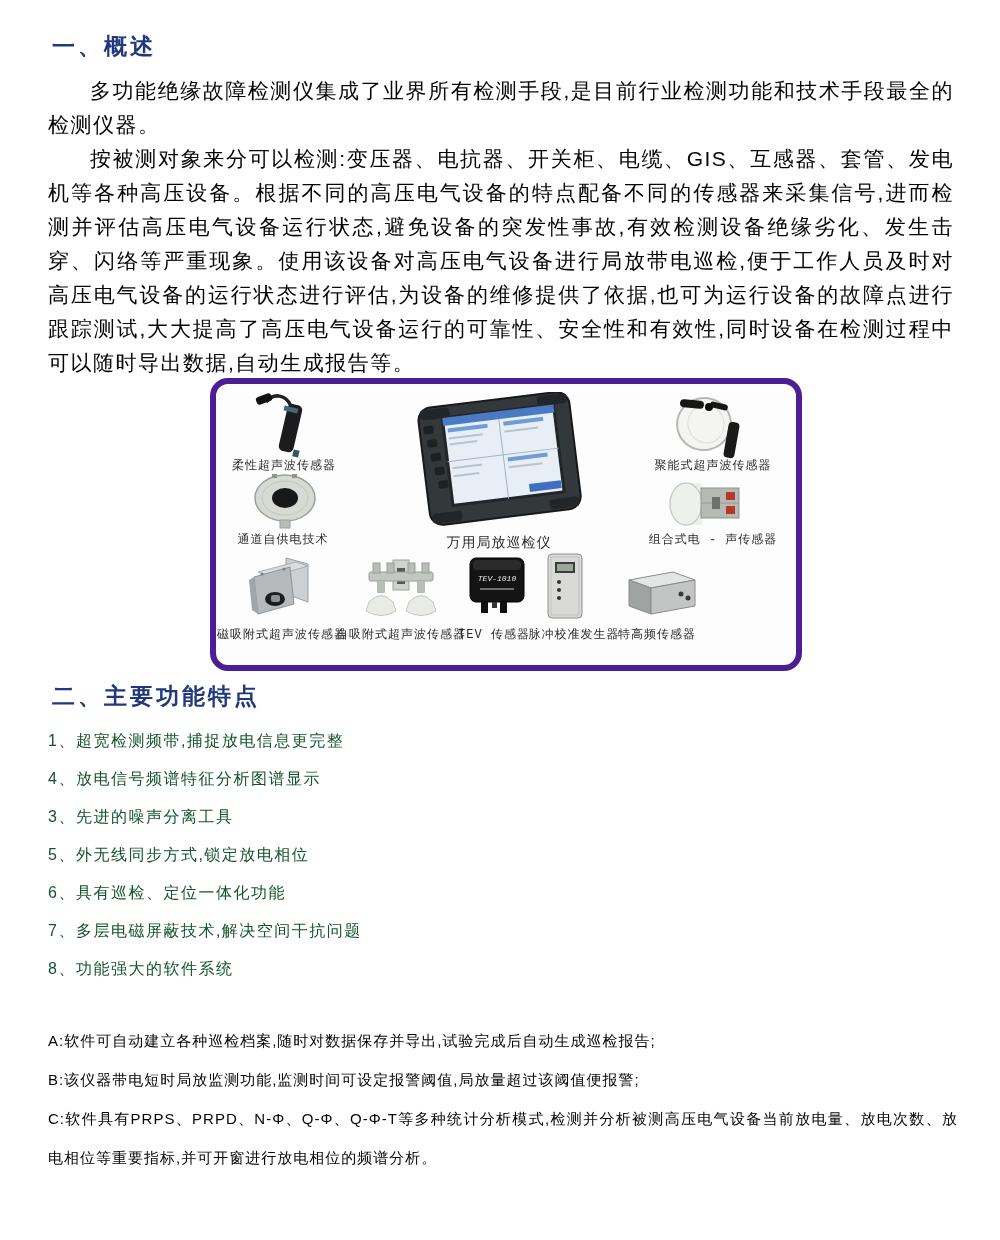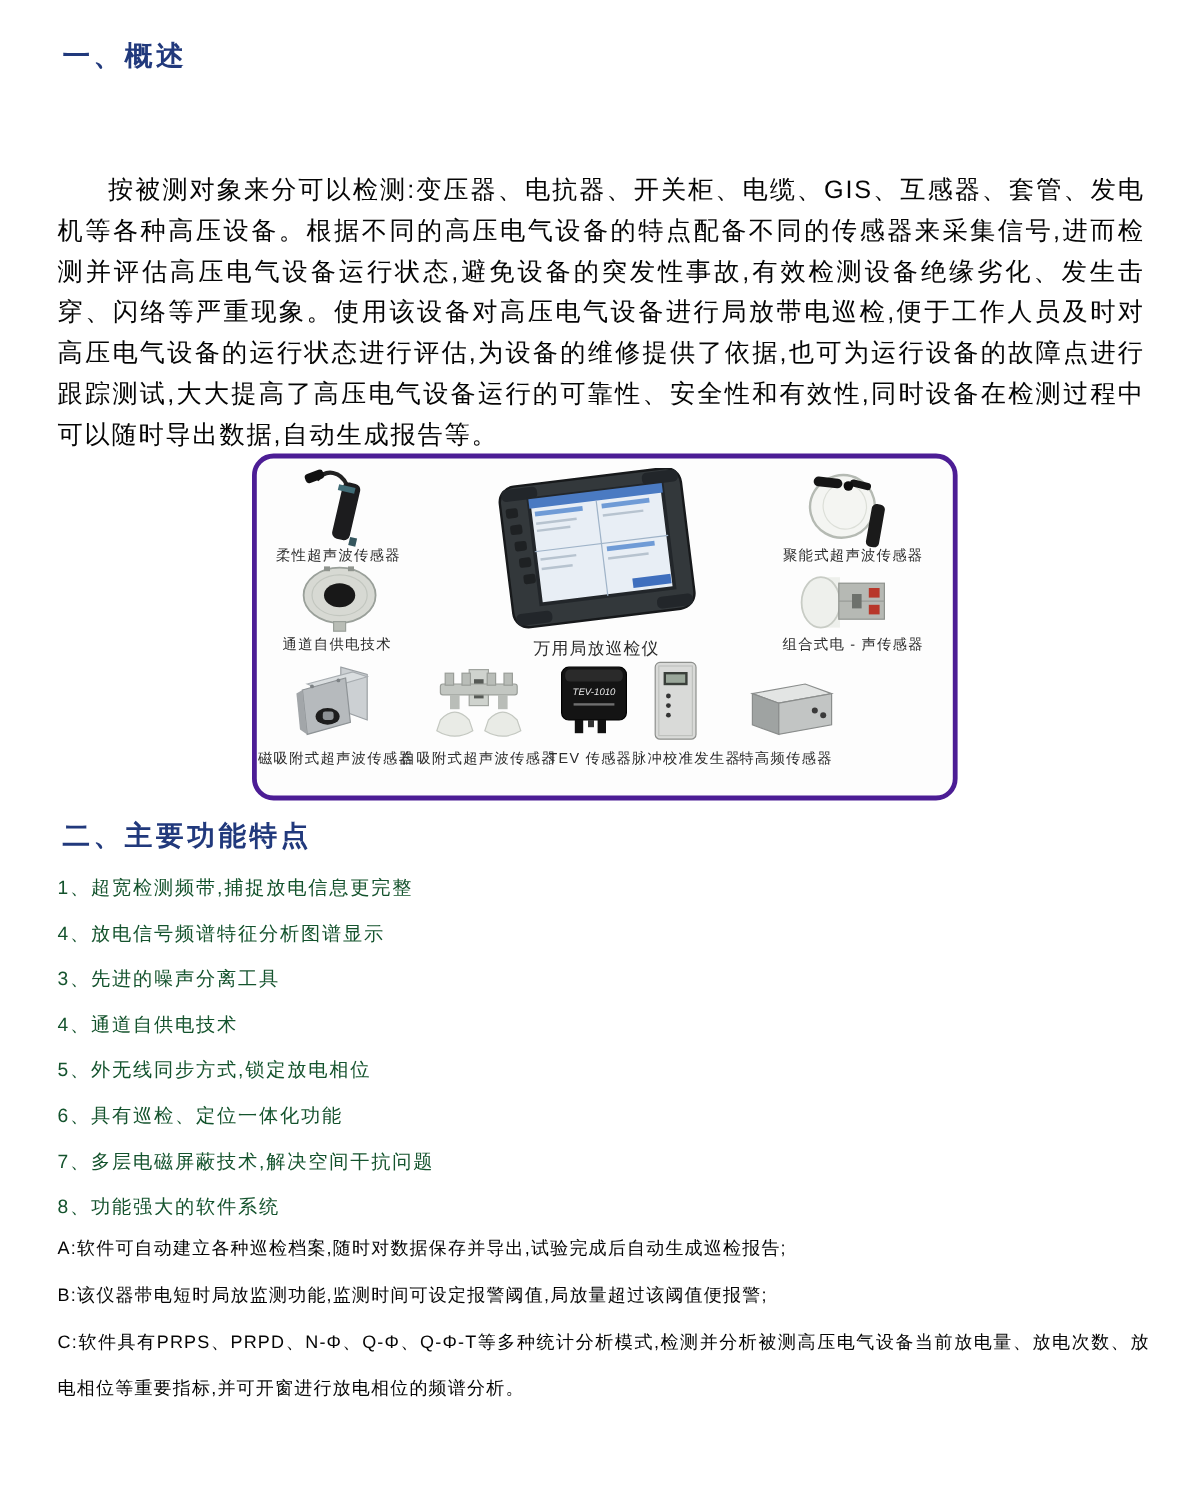--- a/index.html
+++ b/index.html
@@ -11,39 +11,40 @@
   #h1{top:31px;}
   #h2{top:681px;}
 
   .body-para{position:absolute;left:48px;width:906px;margin:0;font-size:21px;line-height:34px;
     letter-spacing:1.5px;text-align:justify;color:#050505;}
   .indent{text-indent:2em;}
   #para1{top:74px;}
   #para2{top:142px;}
 
   .figure{position:absolute;left:210px;top:378px;width:580px;height:281px;
-    border:4px solid #4c1d95;border-radius:18px;background:#fdfdfd;}
+    border:6px solid #4c1d95;border-radius:18px;background:#fdfdfd;font-family:Liberation Mono, monospace;}
   .fig-item{position:absolute;}
   .fig-label{position:absolute;transform:translateX(-50%);white-space:nowrap;
     font-size:12px;color:#2b2b2b;letter-spacing:1px;}
 
   .features{position:absolute;left:48px;top:722px;width:908px;}
   .feature-item{font-size:16px;line-height:38px;letter-spacing:1.5px;color:#14532d;}
 
   .notes{position:absolute;left:48px;top:1021px;width:910px;}
   .note-para{margin:0;font-size:15px;line-height:39px;letter-spacing:1px;
     text-align:justify;color:#050505;}
 </style>
 </head>
 <body>
 
 <div class="page">
 
   <h1 id="h1" class="sec-heading">一、概述</h1>
 
+  <p id="para1" class="body-para indent">多功能绝缘故障检测仪集成了业界所有检测手段,是目前行业检测功能和技术手段最全的检测仪器。</p>
   <p id="para2" class="body-para indent">按被测对象来分可以检测:变压器、电抗器、开关柜、电缆、GIS、互感器、套管、发电机等各种高压设备。根据不同的高压电气设备的特点配备不同的传感器来采集信号,进而检测并评估高压电气设备运行状态,避免设备的突发性事故,有效检测设备绝缘劣化、发生击穿、闪络等严重现象。使用该设备对高压电气设备进行局放带电巡检,便于工作人员及时对高压电气设备的运行状态进行评估,为设备的维修提供了依据,也可为运行设备的故障点进行跟踪测试,大大提高了高压电气设备运行的可靠性、安全性和有效性,同时设备在检测过程中可以随时导出数据,自动生成报告等。</p>
 
   <div class="figure">
 
     <svg class="fig-item" style="left:30px;top:6px;" width="72" height="70" viewBox="0 0 72 70">
       <path d="M20 12 C28 2 40 5 45 16" stroke="#222" stroke-width="3.5" fill="none"></path>
       <rect x="10" y="5" width="16" height="8" rx="3" transform="rotate(-20 18 9)" fill="#111"></rect>
       <rect x="37" y="14" width="15" height="48" rx="5" transform="rotate(13 44 38)" fill="#1c1c1e"></rect>
       <rect x="38" y="17" width="14" height="5" transform="rotate(13 45 19)" fill="#3f6b75"></rect>
       <rect x="47" y="60" width="6" height="7" transform="rotate(13 50 63)" fill="#35565e"></rect>
@@ -170,21 +171,20 @@
     <div class="fig-label" style="left:441px;top:242px;">特高频传感器</div>
 
   </div>
 
   <h1 id="h2" class="sec-heading">二、主要功能特点</h1>
 
   <div class="features">
     <div class="feature-item">1、超宽检测频带,捕捉放电信息更完整</div>
     <div class="feature-item">4、放电信号频谱特征分析图谱显示</div>
     <div class="feature-item">3、先进的噪声分离工具</div>
-    <div class="feature-item">4、通道自供电技术</div>
     <div class="feature-item">5、外无线同步方式,锁定放电相位</div>
     <div class="feature-item">6、具有巡检、定位一体化功能</div>
     <div class="feature-item">7、多层电磁屏蔽技术,解决空间干抗问题</div>
     <div class="feature-item">8、功能强大的软件系统</div>
   </div>
 
   <div class="notes">
     <p class="note-para">A:软件可自动建立各种巡检档案,随时对数据保存并导出,试验完成后自动生成巡检报告;</p>
     <p class="note-para">B:该仪器带电短时局放监测功能,监测时间可设定报警阈值,局放量超过该阈值便报警;</p>
     <p class="note-para">C:软件具有PRPS、PRPD、N-Φ、Q-Φ、Q-Φ-T等多种统计分析模式,检测并分析被测高压电气设备当前放电量、放电次数、放电相位等重要指标,并可开窗进行放电相位的频谱分析。</p>

